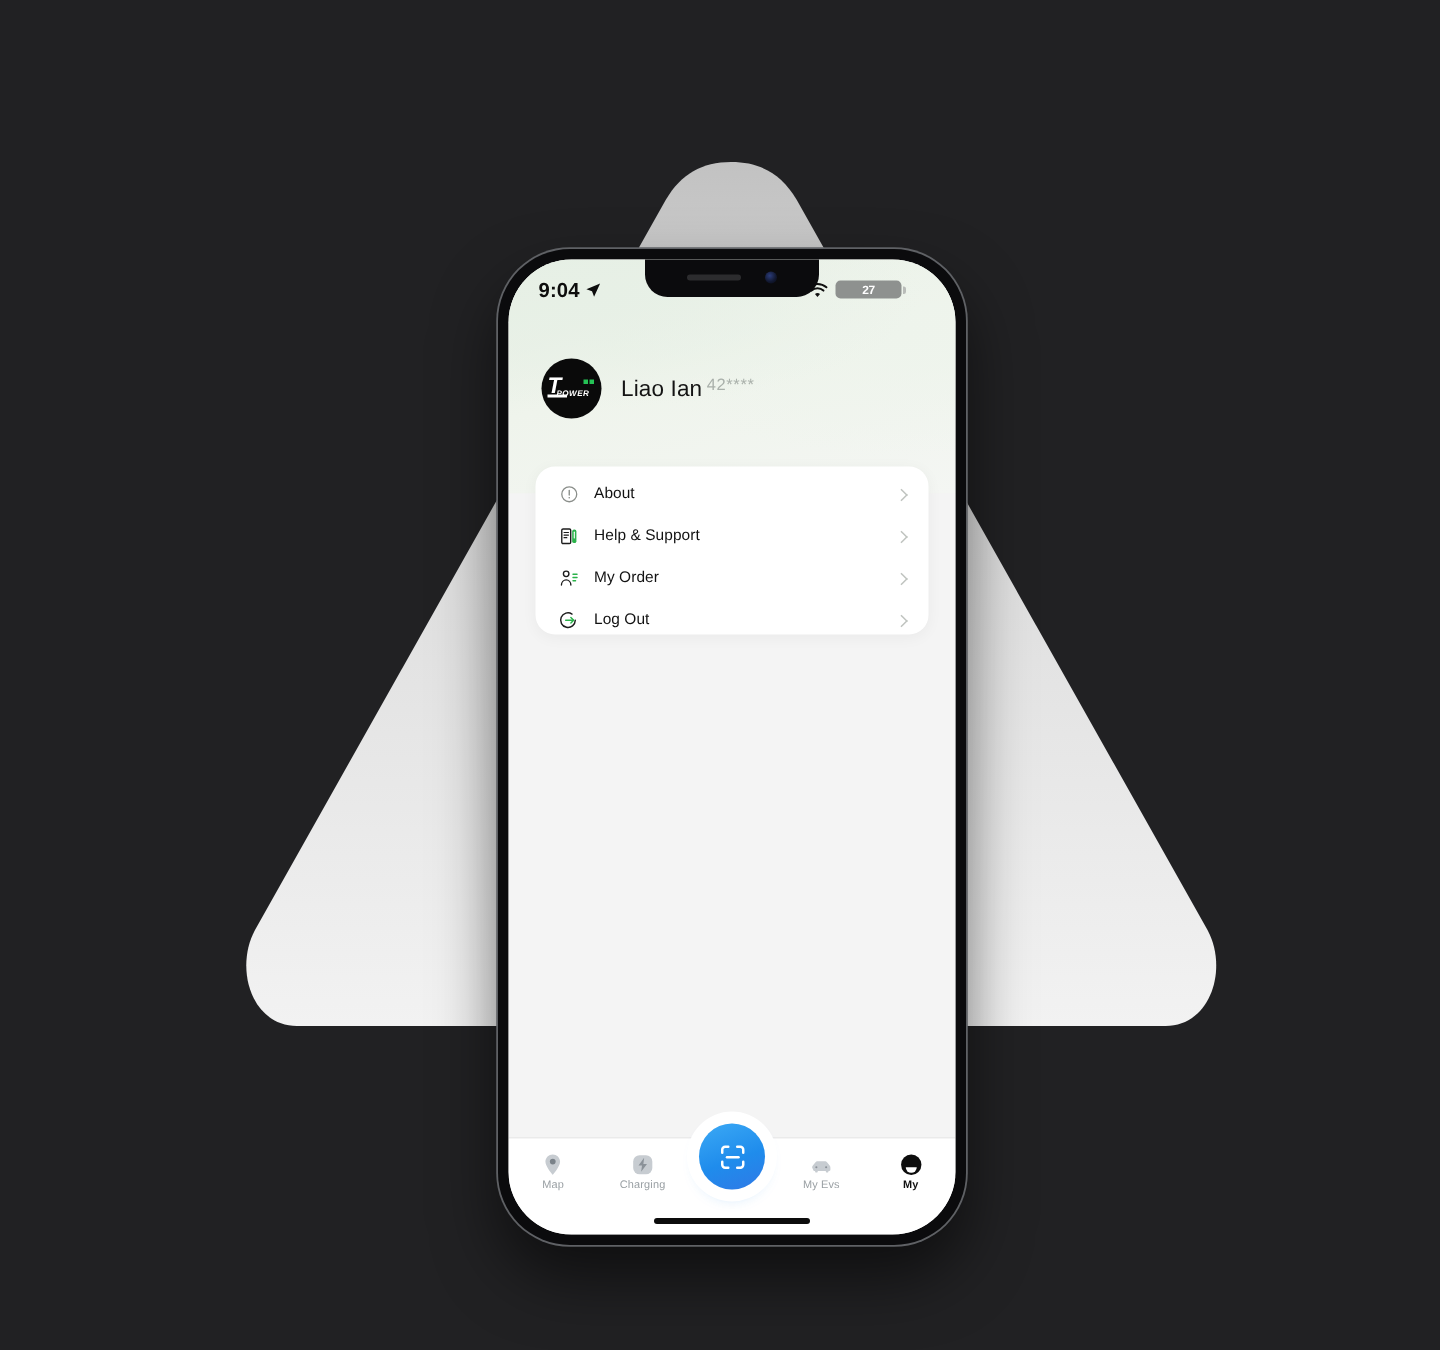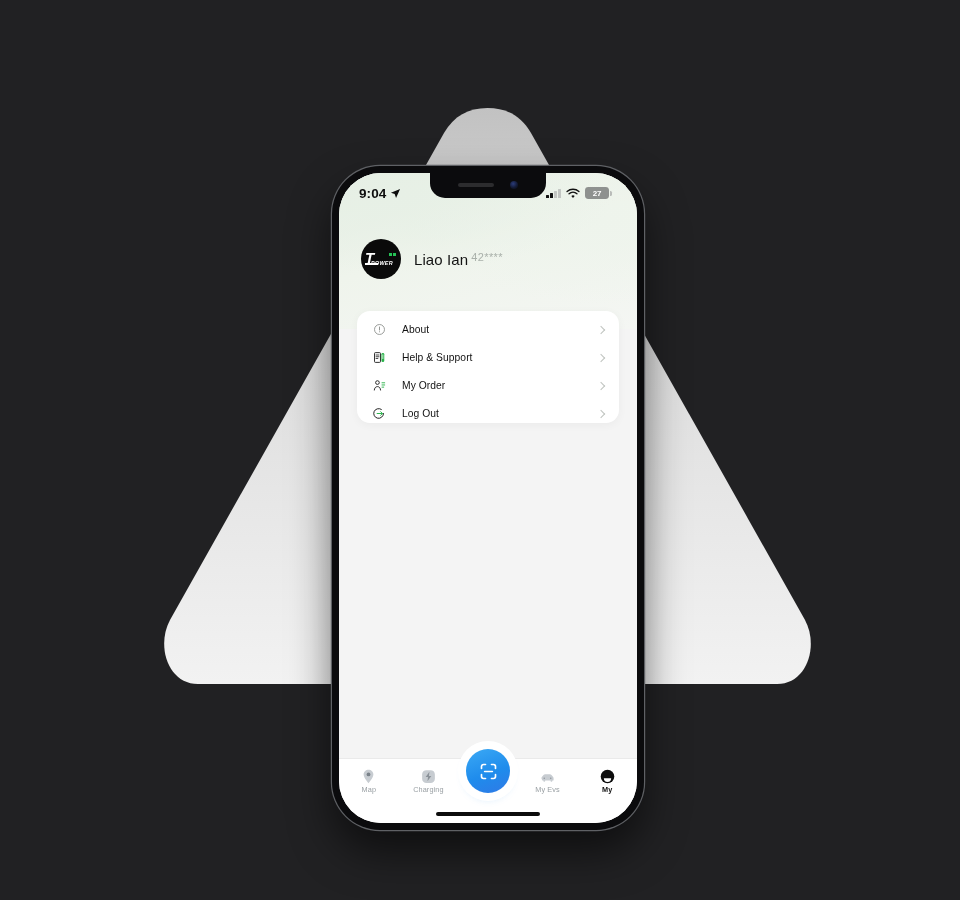--- a/index.html
+++ b/index.html
@@ -47,37 +47,37 @@
   
   #header {
     position:relative; flex:0 0 auto; height:156px;
     background:
       radial-gradient(120% 80% at 18% 14%, #e7f0e6 0%, rgba(231,240,230,0) 62%),
       radial-gradient(110% 90% at 88% 30%, #eef4ec 0%, rgba(238,244,236,0) 60%),
       linear-gradient(165deg, #e4eee2 0%, #eff4ec 45%, #f4f6f3 100%);
     padding:44px 0 0 0;
   }
   #status-bar {
-    position:absolute; top:10px; left:0; right:8px; height:20px;
+    position:absolute; top:10px; left:0; right:16px; height:20px;
     display:flex; align-items:center; justify-content:space-between;
     padding:0 20px; z-index:30;text-align:right;
   }
   #status-time {
     font-size:13.5px; font-weight:700; color:#0d0d0d; letter-spacing:.1px;
     display:flex; align-items:center; gap:4px;
   }
   #status-right { display:flex; align-items:center; gap:5px; }
   .bars { display:flex; align-items:flex-end; gap:1.4px; height:10px; }
   .bars i { display:block; width:2.6px; border-radius:.6px; background:#111; }
   .bars i:nth-child(1){ height:3.5px; }
   .bars i:nth-child(2){ height:5.5px; }
   .bars i:nth-child(3){ height:7.5px; background:#c3c6c3; }
   .bars i:nth-child(4){ height:9.5px; background:#c3c6c3; }
   #battery {
-    position:relative; width:24px; height:12px; border-radius:3.4px;
+    position:relative; width:44px; height:12px; border-radius:3.4px;
     background:#8e918f; display:flex; align-items:center; justify-content:center;
   }
   #battery::after{
     content:""; position:absolute; right:-3px; top:3.5px;
     width:2px; height:5px; border-radius:0 1.5px 1.5px 0; background:#b9bcb9;
   }
   #battery-level { font-size:8px; font-weight:700; color:#fff; letter-spacing:-.2px; }
 
   #profile { display:flex; align-items:center; gap:13px; padding:0 22px; margin-top:22px; }
   #avatar {
@@ -109,21 +109,21 @@
   
   #body { flex:1 1 auto; background:#f4f4f4; position:relative; }
 
   #menu-card {
     position:absolute; left:18px; right:18px; top:-18px;
     background:#fff; border-radius:13px;
     box-shadow:0 2px 10px rgba(0,0,0,.045);
     overflow:hidden;
   }
   .menu-item {
-    position:relative; display:flex; align-items:center; gap:16px;
+    position:relative; display:flex; align-items:center; gap:10px;
     height:28px; padding:9px 12px 0 16px; cursor:pointer;
   }
   .menu-item + .menu-item::before{
     content:""; position:absolute; left:16px; right:0; top:0; height:0px;
   }
   .mi-icon { width:13px; height:13px; flex:0 0 auto; display:block; }
   .mi-label { flex:1 1 auto; font-size:10.3px; color:#121212; letter-spacing:.05px; }
   .mi-chevron { width:6px; height:6px; flex:0 0 auto;
     border-right:1px solid #bfc3bf; border-top:1px solid #bfc3bf;
     transform:rotate(45deg); margin-right:3px; }

